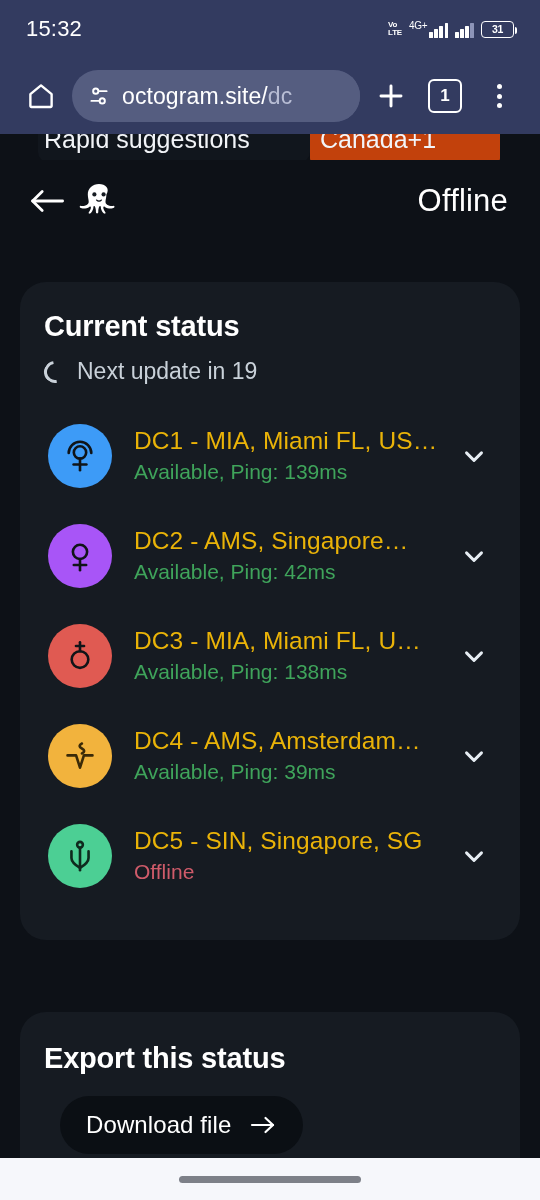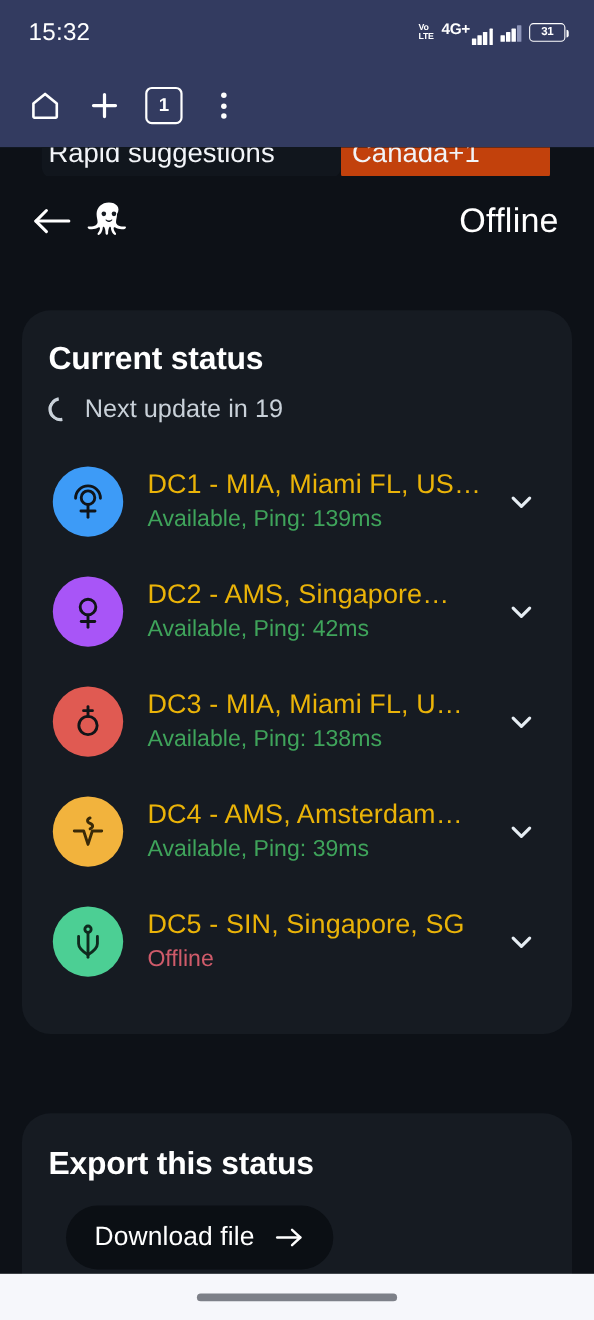--- a/index.html
+++ b/index.html
@@ -21,21 +21,21 @@
     display:flex; align-items:center; justify-content:space-between;
     padding:0 26px;
   }
   .clock { color:#ffffff; font-size:22px; font-weight:500; letter-spacing:.2px; }
   .status-icons { display:flex; align-items:center; gap:7px; }
   .volte {
     color:#ffffff; font-size:8px; line-height:8.5px; font-weight:700;
     text-align:left; letter-spacing:-.2px;
   }
   .net-group { display:flex; align-items:flex-end; gap:2px; }
-  .net-label { color:#fff; font-size:14px; font-weight:700; margin-bottom:7px; letter-spacing:-.3px;}
+  .net-label { color:#fff; font-size:10px; font-weight:400; margin-bottom:7px; letter-spacing:-.3px;}
   .bars { display:flex; align-items:flex-end; gap:1.5px; height:17px; }
   .bars i { display:block; width:3.6px; background:#ffffff; border-radius:.5px; }
   .bars i:nth-child(1){height:6px}
   .bars i:nth-child(2){height:9px}
   .bars i:nth-child(3){height:12px}
   .bars i:nth-child(4){height:15px}
   .bars.dim i:nth-child(4){background:#8d94b8}
   .battery {
     position:relative; width:33px; height:17px; border:1.6px solid #ffffff;
     border-radius:4px; display:flex; align-items:center; justify-content:center;
@@ -204,20 +204,29 @@
       </div>
     </div>
 
     <div class="urlbar-row">
       <div class="chrome-icon-btn">
         <svg width="30" height="30" viewBox="0 0 24 24" fill="none" stroke="#ffffff" stroke-width="1.9" stroke-linejoin="round" stroke-linecap="round">
           <path d="M3.5 10.5 12 3.5l8.5 7V20a.8.8 0 0 1-.8.8H4.3a.8.8 0 0 1-.8-.8z"></path>
         </svg>
       </div>
 
+      <div class="omnibox">
+        <svg width="26" height="26" viewBox="0 0 24 24" fill="none" stroke="#ffffff" stroke-width="1.8" stroke-linecap="round">
+          <circle cx="9" cy="7.5" r="2.4"></circle>
+            <path d="M12 7.5h7"></path>
+          <circle cx="15" cy="16.5" r="2.4"></circle>
+            <path d="M12 16.5H5"></path>
+        </svg>
+        <div class="url"><span>octogram.site/</span><span class="tail">dc</span></div>
+      </div>
 
       <div class="chrome-icon-btn">
         <svg width="32" height="32" viewBox="0 0 24 24" stroke="#ffffff" stroke-width="2.2" stroke-linecap="round">
           <path d="M12 4.5v15M4.5 12h15"></path>
         </svg>
       </div>
 
       <div class="chrome-icon-btn">
         <div class="tabcount">1</div>
       </div>

